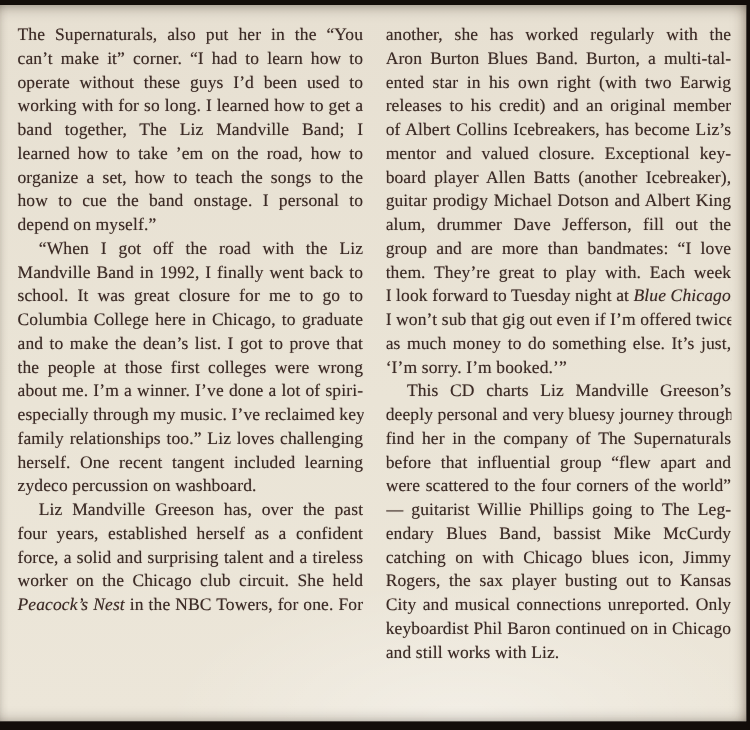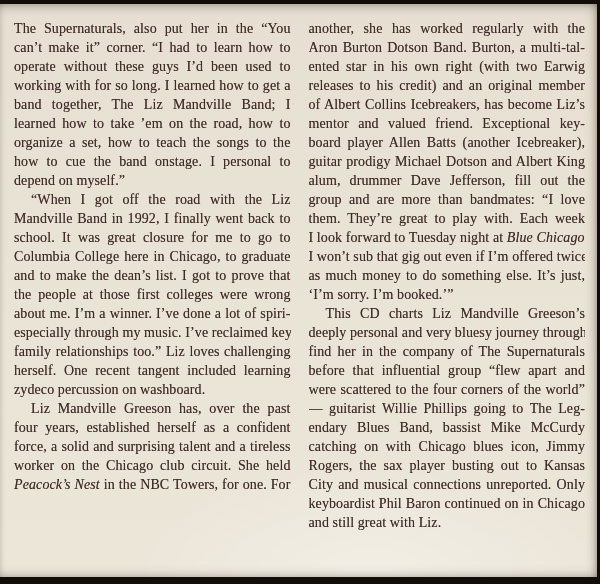--- a/index.html
+++ b/index.html
@@ -81,25 +81,25 @@
           <div class="line indent"><span>Liz Mandville Greeson has, over the past</span></div>
           <div class="line"><span>four years, established herself as a confident</span></div>
           <div class="line"><span>force, a solid and surprising talent and a tireless</span></div>
           <div class="line"><span>worker on the Chicago club circuit. She held</span></div>
           <div class="line"><i>Peacock’s Nest</i><span> in the NBC Towers, for one. For</span></div>
         </div>
       </div>
     <div class="col">
         <div class="para">
           <div class="line"><span>another, she has worked regularly with the</span></div>
-          <div class="line"><span>Aron Burton Dotson Band. Burton, a multi-tal-</span></div>
+          <div class="line"><span>Aron Burton Blues Band. Burton, a multi-tal-</span></div>
           <div class="line"><span>ented star in his own right (with two Earwig</span></div>
           <div class="line"><span>releases to his credit) and an original member</span></div>
           <div class="line"><span>of Albert Collins Icebreakers, has become Liz’s</span></div>
-          <div class="line"><span>mentor and valued friend. Exceptional key-</span></div>
+          <div class="line"><span>mentor and valued closure. Exceptional key-</span></div>
           <div class="line"><span>board player Allen Batts (another Icebreaker),</span></div>
           <div class="line"><span>guitar prodigy Michael Dotson and Albert King</span></div>
           <div class="line"><span>alum, drummer Dave Jefferson, fill out the</span></div>
           <div class="line"><span>group and are more than bandmates: “I love</span></div>
           <div class="line"><span>them. They’re great to play with. Each week</span></div>
           <div class="line"><span>I look forward to Tuesday night at </span><i>Blue Chicago</i><span>.</span></div>
           <div class="line"><span>I won’t sub that gig out even if I’m offered twice</span></div>
           <div class="line"><span>as much money to do something else. It’s just,</span></div>
           <div class="line lastline"><span>‘I’m sorry. I’m booked.’”</span></div>
         </div>
@@ -108,17 +108,17 @@
           <div class="line"><span>deeply personal and very bluesy journey through</span></div>
           <div class="line"><span>find her in the company of The Supernaturals</span></div>
           <div class="line"><span>before that influential group “flew apart and</span></div>
           <div class="line"><span>were scattered to the four corners of the world”</span></div>
           <div class="line"><span>— guitarist Willie Phillips going to The Leg-</span></div>
           <div class="line"><span>endary Blues Band, bassist Mike McCurdy</span></div>
           <div class="line"><span>catching on with Chicago blues icon, Jimmy</span></div>
           <div class="line"><span>Rogers, the sax player busting out to Kansas</span></div>
           <div class="line"><span>City and musical connections unreported. Only</span></div>
           <div class="line"><span>keyboardist Phil Baron continued on in Chicago</span></div>
-          <div class="line lastline"><span>and still great with Liz.</span></div>
+          <div class="line lastline"><span>and still works with Liz.</span></div>
         </div>
       </div>
   </div>
 </div>
 
 </body></html>

